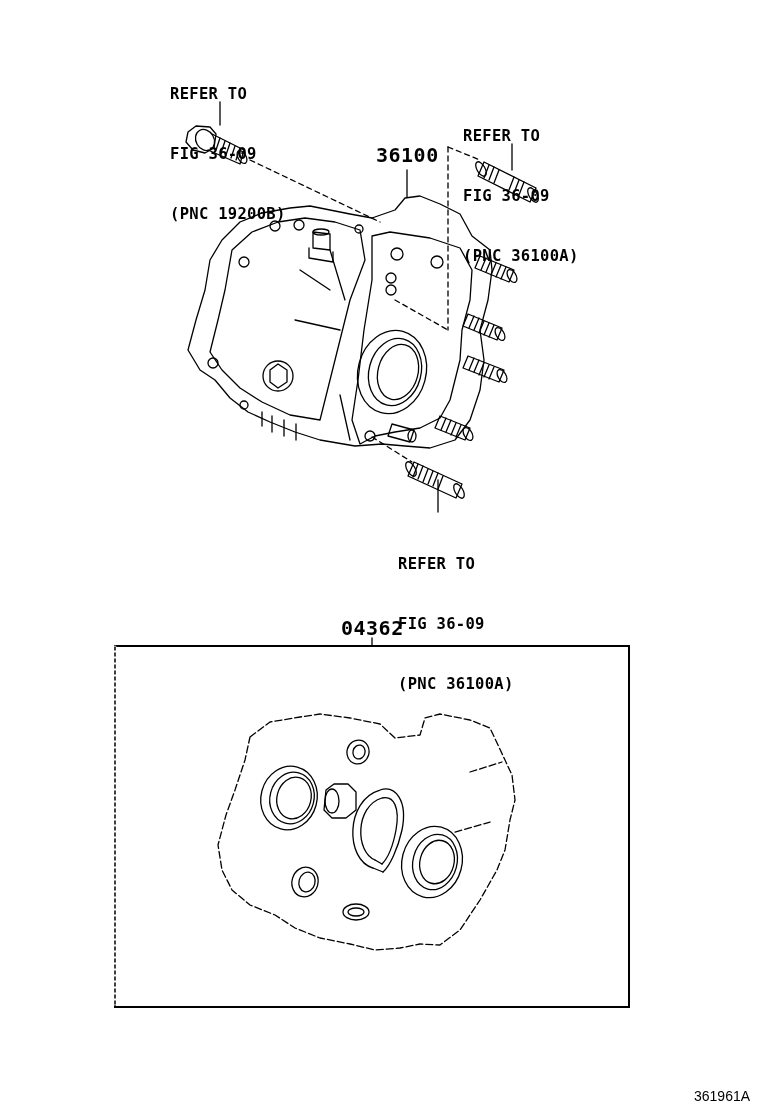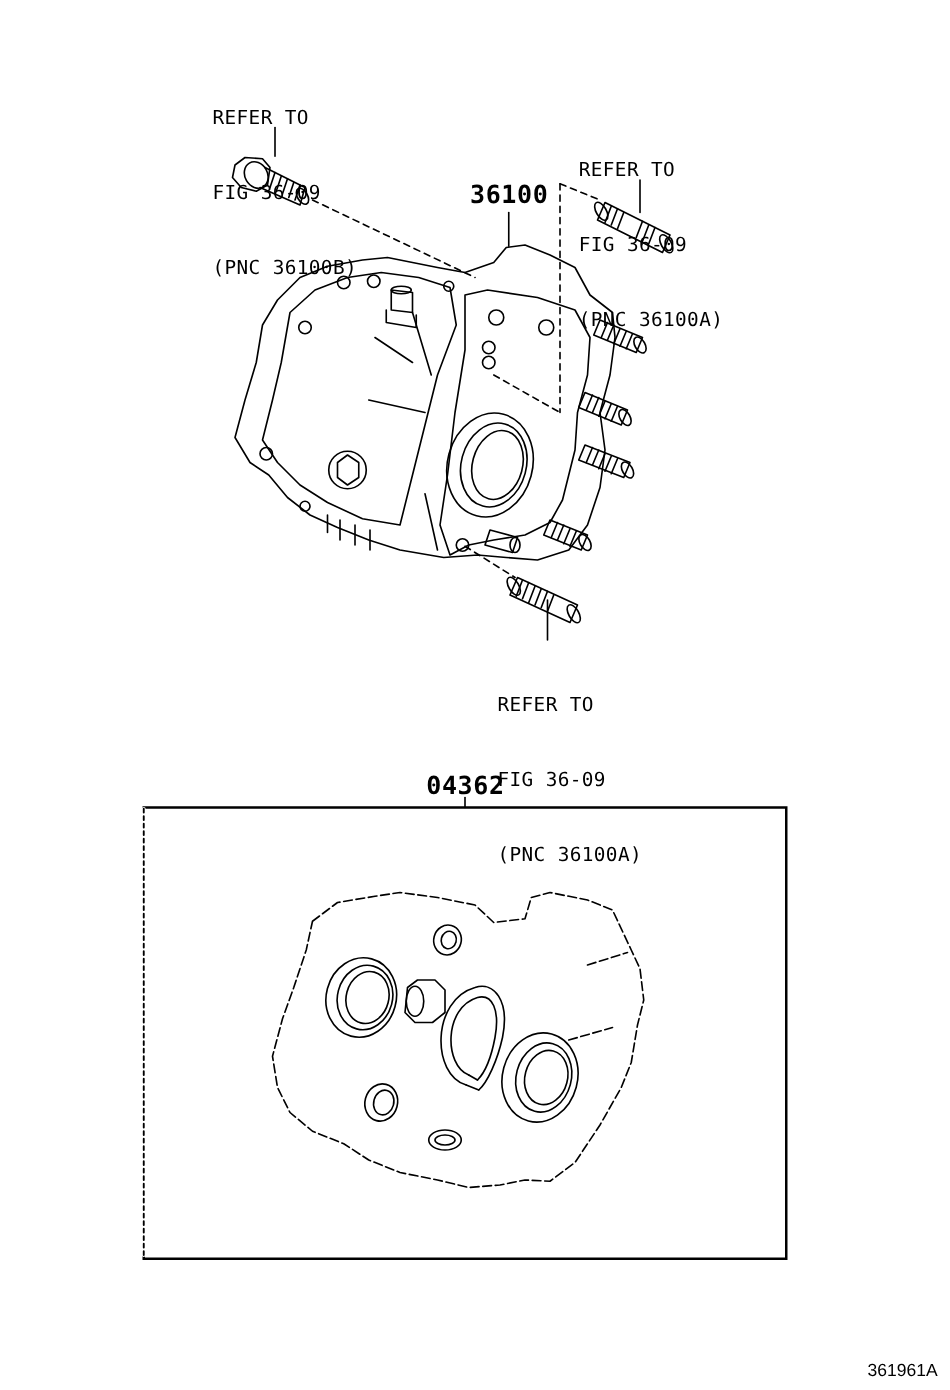--- a/index.html
+++ b/index.html
@@ -1,29 +1,29 @@
 <!DOCTYPE html>
 <html><head>
 <meta charset="utf-8">
 <style>
   html, body { margin: 0; padding: 0; background: #ffffff; }
   body { width: 760px; height: 1112px; position: relative; overflow: hidden; font-family: "DejaVu Sans Mono", "Liberation Mono", monospace; color: #000; }
-  .label { position: absolute; font-family: "DejaVu Sans Mono", "Liberation Mono", monospace; font-weight: normal; font-size: 15.5px; line-height: 20px; white-space: pre; letter-spacing: 0.3px; }
+  .label { position: absolute; font-family: "DejaVu Sans Mono", "Liberation Mono", monospace; font-weight: bold; font-size: 15.5px; line-height: 20px; white-space: pre; letter-spacing: 0.3px; }
   .pn { position: absolute; font-family: "DejaVu Sans Mono", "Liberation Mono", monospace; font-weight: bold; font-size: 20px; letter-spacing: 0.5px; }
   .fig { position: absolute; font-family: "Liberation Sans", "DejaVu Sans", sans-serif; font-size: 14px; text-align: right; }
   svg.art { position: absolute; left: 0; top: 0; }
   .kit-box { position: absolute; left: 114px; top: 645px; width: 512px; height: 359px; border: 2px solid #000; }
 </style>
 </head>
 <body>
 
 <div class="label" style="left:170px; top:44px;">
   <div>REFER TO</div>
   <div>FIG 36-09</div>
-  <div>(PNC 36100B)</div>
+  <div>(PNC 19200B)</div>
 </div>
 
 <div class="label" style="left:463px; top:86px;">
   <div>REFER TO</div>
   <div>FIG 36-09</div>
   <div>(PNC 36100A)</div>
 </div>
 
 <div class="label" style="left:398px; top:514px;">
   <div>REFER TO</div>

